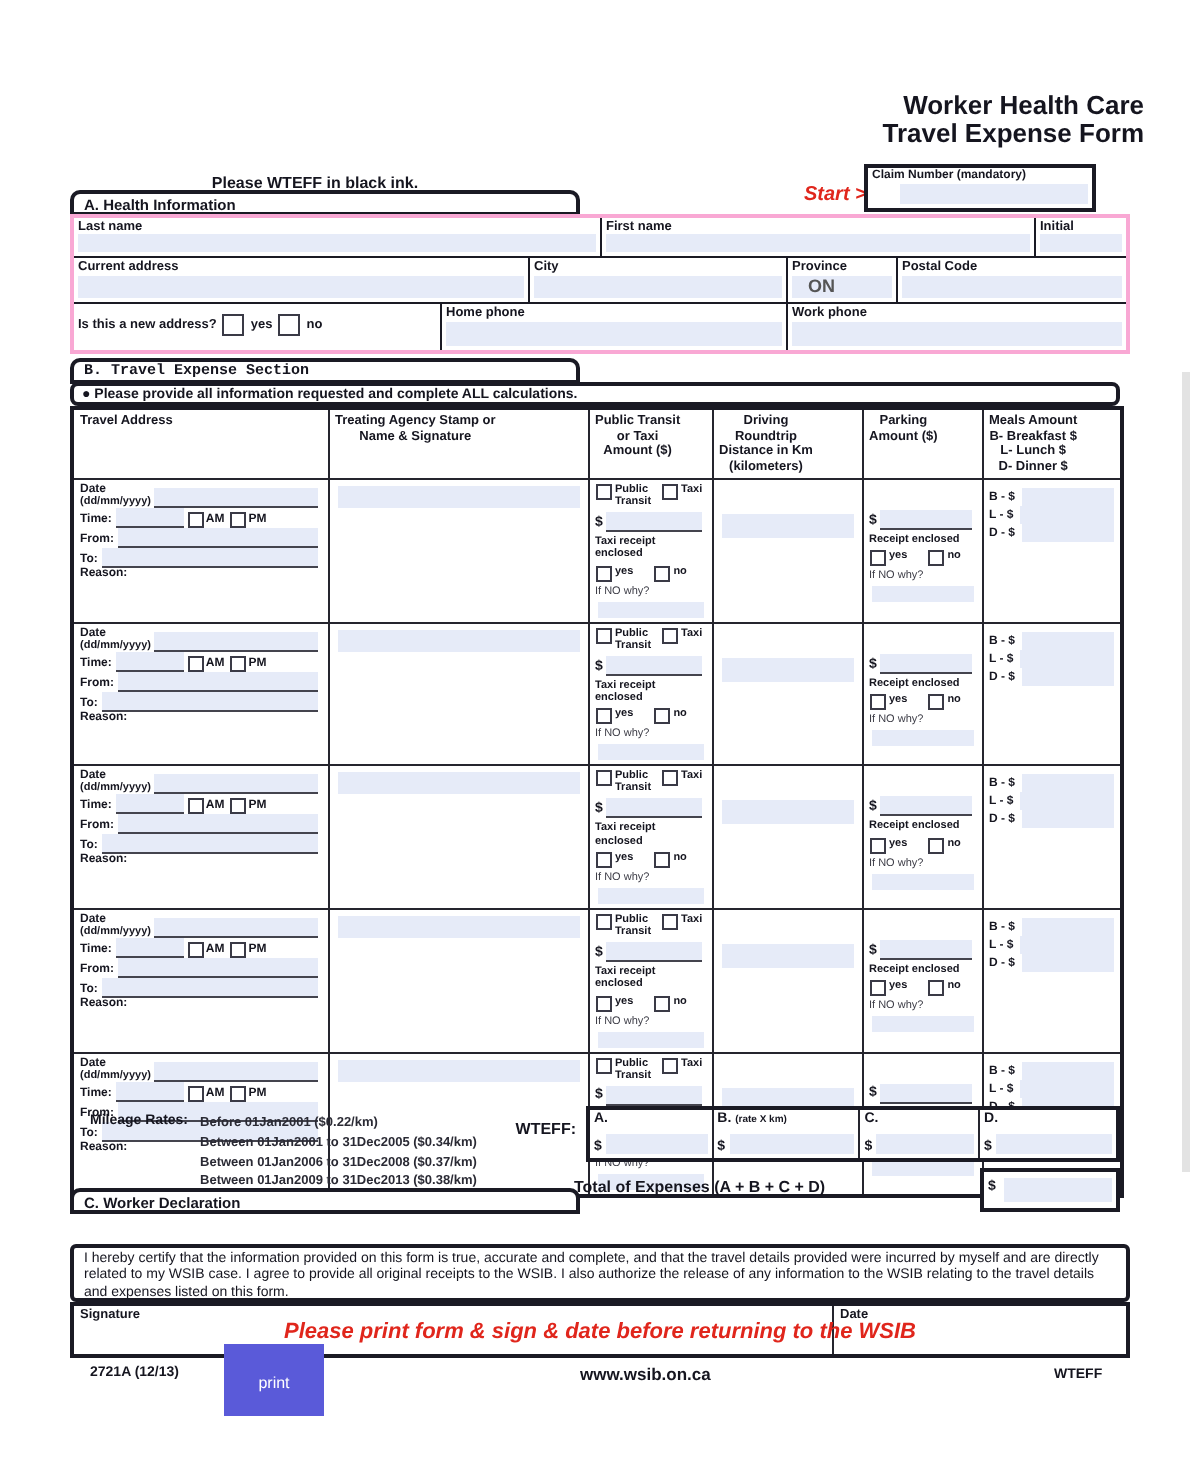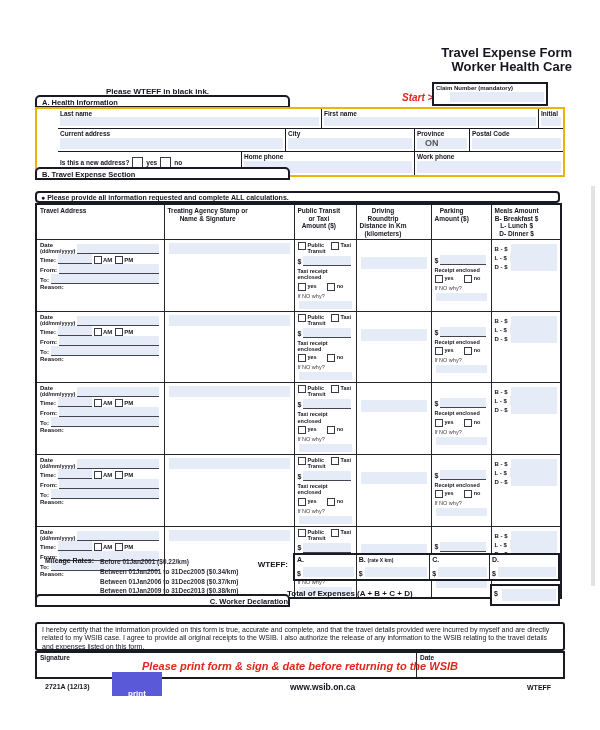--- a/index.html
+++ b/index.html
@@ -30,21 +30,21 @@
   .before-note div{white-space:nowrap;}
   .start{position:absolute;top:92px;left:402px;color:var(--red);font-weight:bold;font-style:italic;font-size:10px;}
   .claim-box{position:absolute;top:82px;left:432px;width:116px;height:24px;border:2px solid #1a1a24;box-sizing:border-box;background:#fff;}
   .claim-label{font-size:6px;font-weight:bold;padding:1px 0 0 2px;}
   .claim-input{position:absolute;left:16px;right:2px;bottom:2px;height:10px;background:var(--fill);}
 
   
   .tab{position:absolute;left:35px;width:255px;height:13px;border:2px solid #1a1a24;border-radius:5px 5px 0 0;box-sizing:border-box;background:#fff;font-size:7.5px;font-weight:bold;padding:1px 0 0 5px;}
 
   
-  .table-a{position:absolute;top:107px;left:35px;width:530px;border:2px solid #eab308;box-sizing:border-box;background:#fff;padding-left:21px;}
+  .table-a{position:absolute;top:107px;left:35px;width:530px;border:2px solid #f9a8d4;box-sizing:border-box;background:#fff;}
   .a-row{display:flex;border-bottom:1px solid #1a1a24;}
   .a-row:last-child{border-bottom:none;}
   .a-cell{position:relative;border-right:1px solid #1a1a24;box-sizing:border-box;padding:1px 2px;}
   .a-cell:last-child{border-right:none;}
   .a-cell .cap{font-size:6.5px;font-weight:bold;line-height:7px;}
   .a-fill{position:absolute;left:2px;right:2px;bottom:2px;background:var(--fill);}
   .prov-val{position:absolute;left:10px;bottom:3px;font-size:9px;color:#555;font-weight:bold;}
   .newaddr{display:flex;align-items:center;gap:3px;padding-top:4px;}
 
   
@@ -96,36 +96,36 @@
   
   .decl-box{position:absolute;top:622px;left:35px;width:530px;height:29px;border:2px solid #1a1a24;border-radius:3px;box-sizing:border-box;padding:2px 5px;font-size:7px;line-height:8.3px;background:#fff;}
   .sig-row{position:absolute;top:651px;left:35px;width:530px;height:28px;border:2px solid #1a1a24;box-sizing:border-box;display:flex;background:#fff;}
   .sig-cell{position:relative;box-sizing:border-box;padding:1px 3px;font-size:6.5px;font-weight:bold;}
   .sig-cell.sig{width:380px;border-right:1px solid #25252e;}
   .sig-cell.date{flex:1;}
   .red-note{position:absolute;top:660px;left:35px;width:530px;text-align:center;color:var(--red);font-weight:bold;font-style:italic;font-size:11px;}
 
   
   .form-number{position:absolute;top:683px;left:45px;font-size:7px;font-weight:bold;}
-  .print-btn{position:absolute;top:672px;left:112px;width:50px;height:24px;background:var(--btn);border:none;color:#fff;font-size:8px;font-family:"Liberation Sans",sans-serif;display:flex;align-items:flex-end;justify-content:center;overflow:hidden;padding:0 0 0px 0;cursor:pointer;font-weight:bold;}
+  .print-btn{position:absolute;top:672px;left:112px;width:50px;height:36px;background:var(--btn);border:none;color:#fff;font-size:8px;font-family:"Liberation Sans",sans-serif;display:flex;align-items:center;justify-content:center;overflow:hidden;padding:0 0 0px 0;cursor:pointer;}
   .print-btn span{margin-bottom:-2px;}
   .website{position:absolute;top:682px;left:170px;width:400px;text-align:left;font-size:8.5px;font-weight:bold;}
   .website span{margin-left:120px;}
   .wteff{position:absolute;top:684px;left:527px;font-size:7px;font-weight:bold;}
 
   .edge-artifact{position:absolute;left:591px;top:186px;width:4px;height:400px;background:#e3e3e3;}
 </style>
 </head>
 <body>
 
 <div class="page">
 
   <div class="title">
+    <div>Worker Health Care</div>
     <div>Travel Expense Form</div>
-    <div>Worker Health Care</div>
   </div>
   <div class="print-ink">Please WTEFF in black ink.</div>
   <div class="start">Start &gt;</div>
   <div class="claim-box">
     <div class="claim-label">Claim Number (mandatory)</div>
     <div class="claim-input"></div>
   </div>
 
   <div class="tab" style="top:95px;">A.  Health Information</div>
   <div class="table-a">
@@ -176,21 +176,21 @@
         <div class="cap">Home phone</div>
         <div class="a-fill" style="height:12px;"></div>
       </div>
       <div class="a-cell" style="flex:1;">
         <div class="cap">Work phone</div>
         <div class="a-fill" style="height:12px;"></div>
       </div>
     </div>
   </div>
 
-  <div class="tab" style="top:167px;">B.  Travel Expense Section</div>
+  <div class="tab" style="top:179px;font-family:Liberation Mono, monospace;">B.  Travel Expense Section</div>
   <div class="bullet-bar">●  Please provide all information requested and complete ALL calculations.</div>
 
   <table class="expense-table">
     <colgroup>
         <col class="col1">
         <col class="col2">
         <col class="col3">
         <col class="col4">
         <col class="col5">
         <col class="col6">
@@ -772,21 +772,21 @@
         </div>
     </div>
   </div>
 
   <div class="totexp-label">Total of Expenses (A + B + C + D)</div>
   <div class="totexp-box">
     <span class="d">$</span>
     <div class="totexp-fill"></div>
   </div>
 
-  <div class="tab" style="top:594px;text-align:right;">C.  Worker Declaration</div>
+  <div class="tab" style="top:594px;">C.  Worker Declaration</div>
   <div class="decl-box">I hereby certify that the information provided on this form is true, accurate and complete, and that the travel details provided were incurred by myself and are directly related to my WSIB case. I agree to provide all original receipts to the WSIB.  I also authorize the release of any information to the WSIB relating to the travel details and expenses listed on this form.</div>
   <div class="sig-row">
     <div class="sig-cell sig">
       <span>Signature</span>
     </div>
     <div class="sig-cell date">
       <span>Date</span>
     </div>
   </div>
   <div class="red-note">Please print form &amp; sign &amp; date before returning to the WSIB</div>

